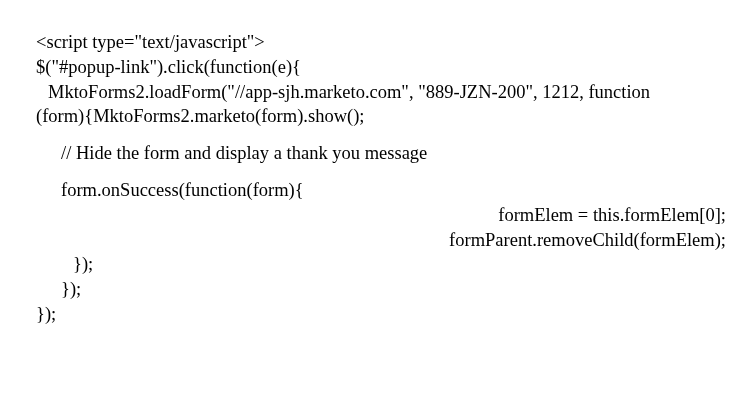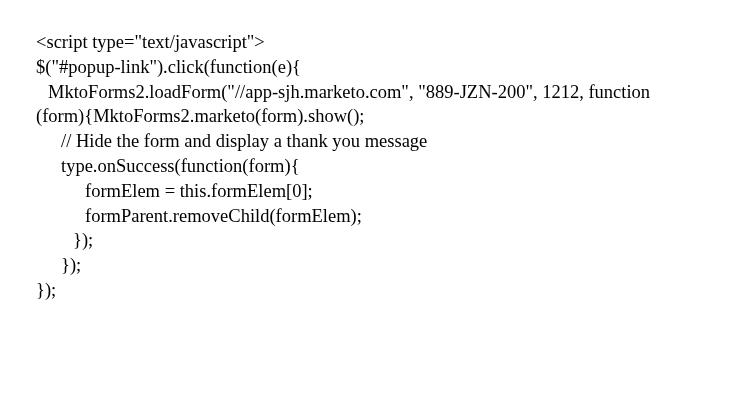--- a/index.html
+++ b/index.html
@@ -25,33 +25,33 @@
     font-family: "Liberation Serif", "DejaVu Serif", serif;
     font-size: 18.5px;
     line-height: 24.8px;
     white-space: pre;
     color: #000000;
     letter-spacing: 0px;
   }
   
   .ind-0 { padding-left: 0px; }
   .ind-1 { padding-left: 12px; }
-  .ind-2 { padding-left: 25px; }
-  .ind-3 { padding-left: 49px; }
+  .ind-2 { padding-left: 25px; margin-top: 12px; }
+  .ind-3 { padding-left: 49px; text-align: right; }
   .ind-c1 { padding-left: 37px; }
   .ind-c2 { padding-left: 25px; }
 </style>
 </head>
 <body>
 
 <div id="code-listing">
     <div class="code-line ind-0">&lt;script type="text/javascript"&gt;</div>
     <div class="code-line ind-0">$("#popup-link").click(function(e){</div>
     <div class="code-line ind-1">MktoForms2.loadForm("//app-sjh.marketo.com", "889-JZN-200", 1212, function</div>
     <div class="code-line ind-0">(form){MktoForms2.marketo(form).show();</div>
     <div class="code-line ind-2">// Hide the form and display a thank you message</div>
-    <div class="code-line ind-2">type.onSuccess(function(form){</div>
+    <div class="code-line ind-2">form.onSuccess(function(form){</div>
     <div class="code-line ind-3">formElem = this.formElem[0];</div>
     <div class="code-line ind-3">formParent.removeChild(formElem);</div>
     <div class="code-line ind-c1">});</div>
     <div class="code-line ind-c2">});</div>
     <div class="code-line ind-0">});</div>
   </div>
 
 </body></html>

